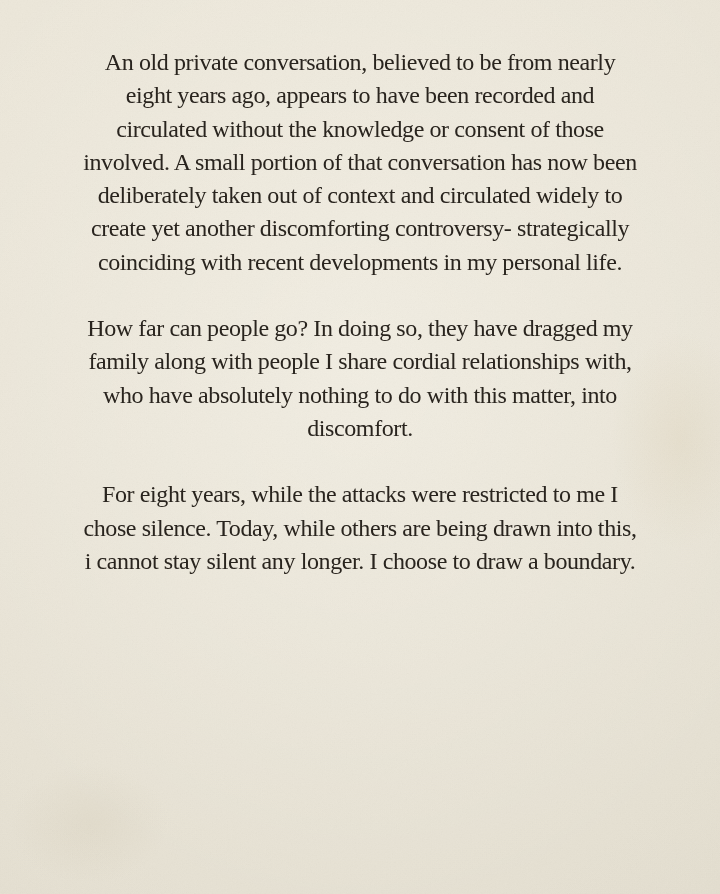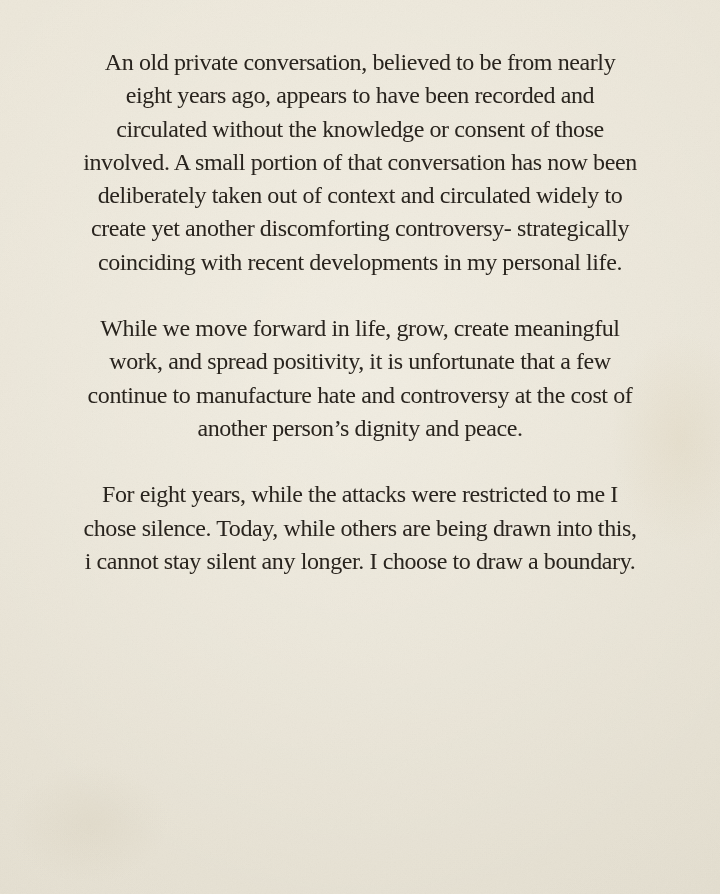--- a/index.html
+++ b/index.html
@@ -92,22 +92,22 @@
   <div class="stain-2"></div>
 
   <div class="statement">
     <p>An old private conversation, believed to be from nearly
 eight years ago, appears to have been recorded and
 circulated without the knowledge or consent of those
 involved. A small portion of that conversation has now been
 deliberately taken out of context and circulated widely to
 create yet another discomforting controversy- strategically
 coinciding with recent developments in my personal life.</p>
-    <p>While we move forward in life, grow, create meaningful
-work, and spread positivity, it is unfortunate that a few
-continue to manufacture hate and controversy at the cost of
-another person’s dignity and peace.</p>
+    <p>How far can people go? In doing so, they have dragged my
+family along with people I share cordial relationships with,
+who have absolutely nothing to do with this matter, into
+discomfort.</p>
     <p>For eight years, while the attacks were restricted to me I
 chose silence. Today, while others are being drawn into this,
 i cannot stay silent any longer. I choose to draw a boundary.</p>
   </div>
 
 </div>
 
 </body></html>

